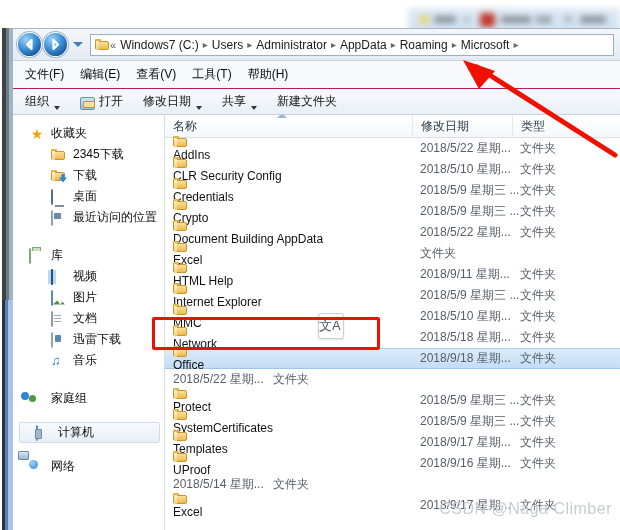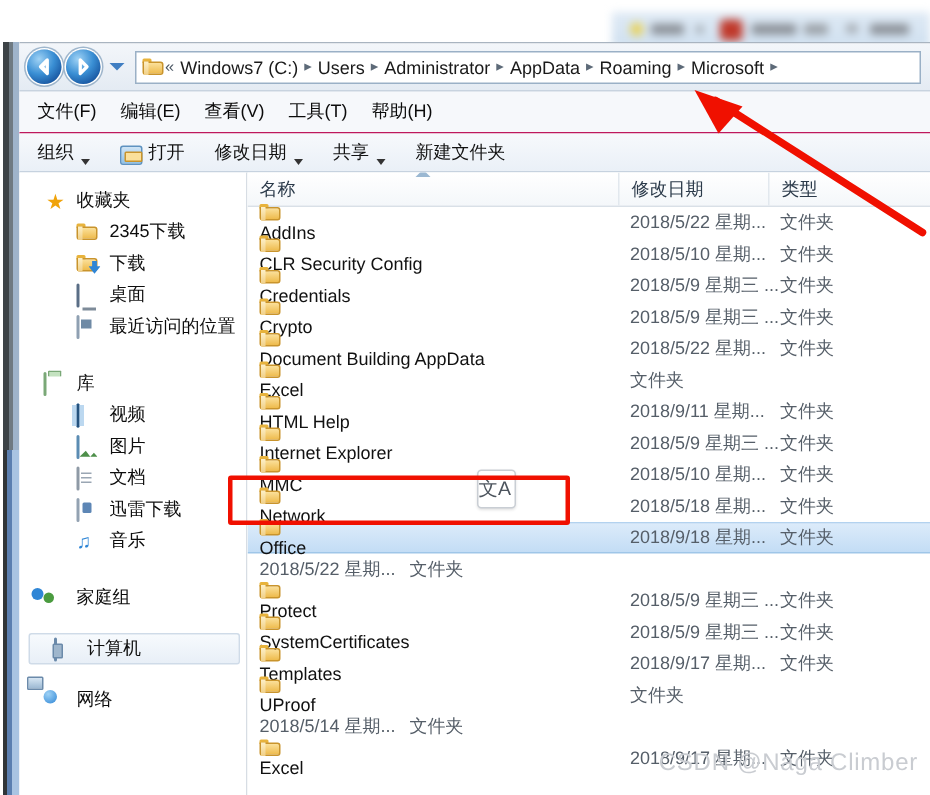--- a/index.html
+++ b/index.html
@@ -676,20 +676,21 @@
             </div>
             <div class="row">
               <div class="cell-name">
                 <span class="folder">
                   <span class="tab"></span>
                   <span class="body"></span>
                   <span class="spine"></span>
                 </span>
                 <span>UProof</span>
               </div>
+              <div class="cell-date">2018/9/16 星期...</div>
               <div class="cell-type">文件夹</div>
             </div>
             <div class="row">
               <div class="cell-date">2018/5/14 星期...</div>
               <div class="cell-type">文件夹</div>
             </div>
             <div class="row">
               <div class="cell-name">
                 <span class="folder">
                   <span class="tab"></span>

